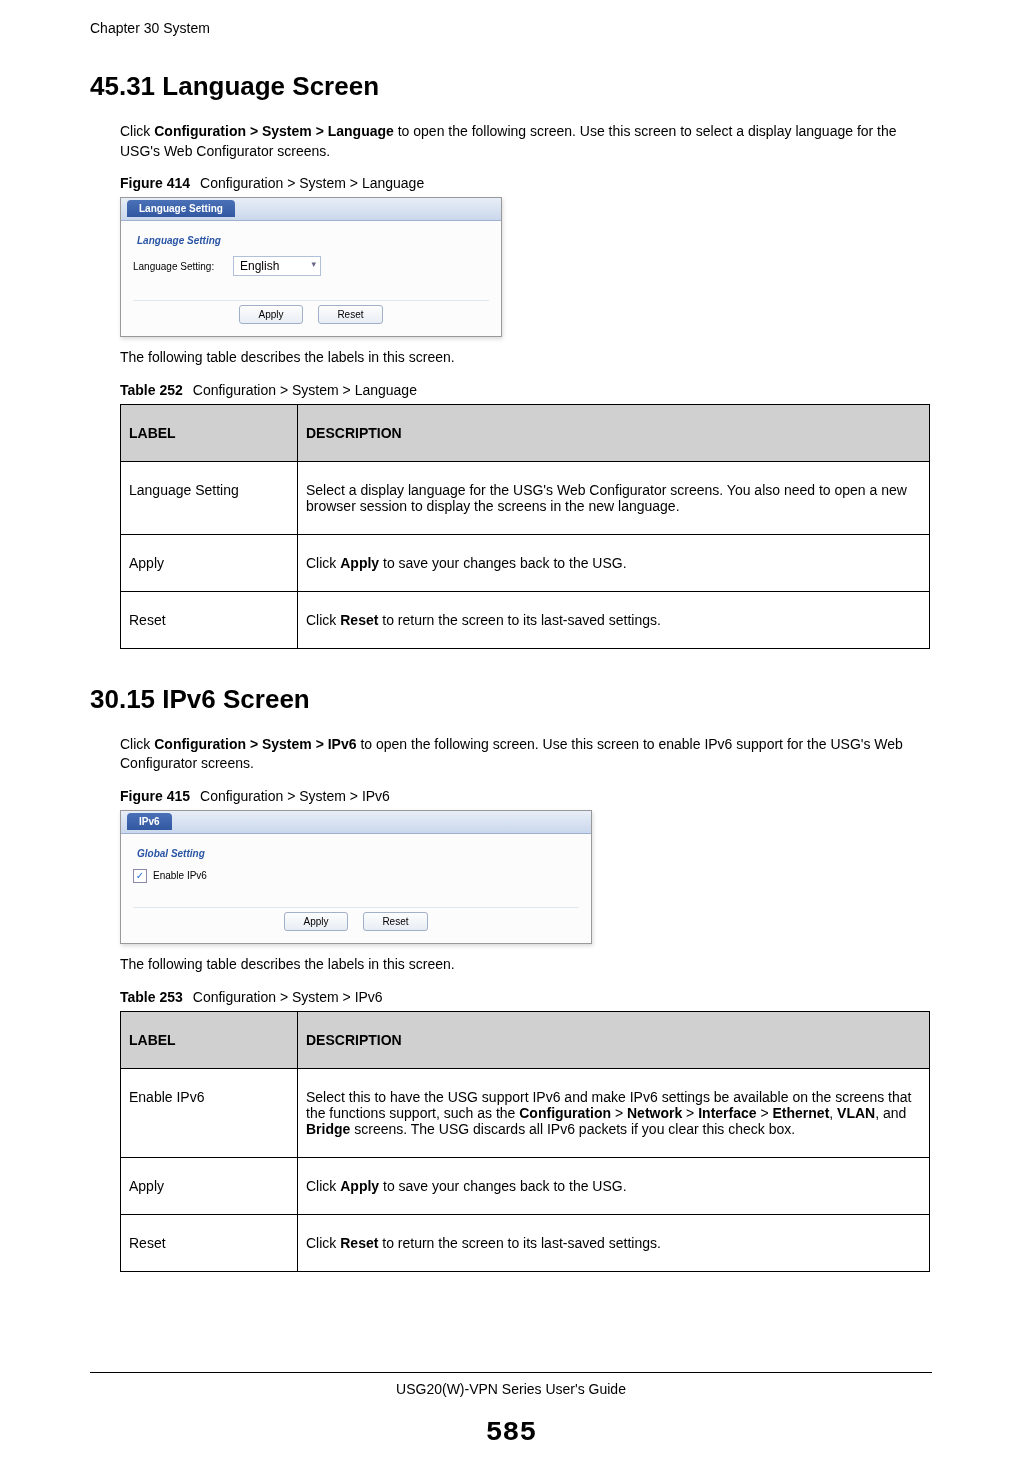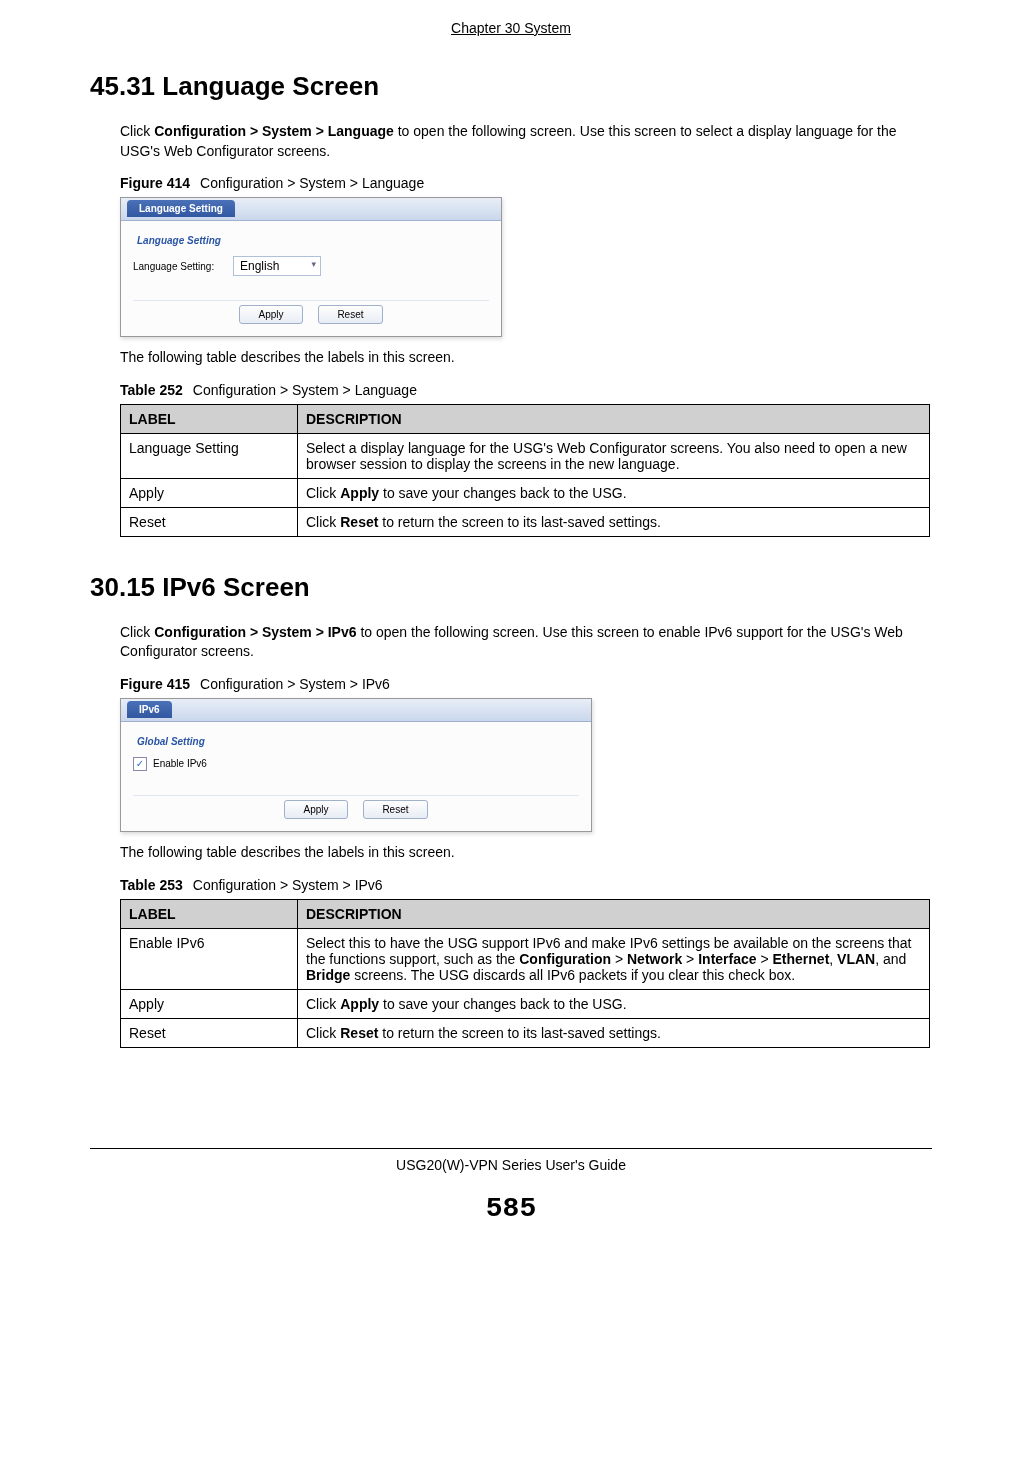--- a/index.html
+++ b/index.html
@@ -8,24 +8,23 @@
       color: #000;
       margin: 0;
       padding: 0;
       width: 1022px;
       background: #fff;
     }
     .page {
       padding: 20px 90px 40px 90px;
     }
     .chapter-header {
-      text-align: center;
+      text-align: left;
       font-size: 14px;
       margin-bottom: 20px;
-      text-decoration: underline;
     }
     h1.section-heading {
       font-family: Verdana, Geneva, sans-serif;
       font-size: 26px;
       font-weight: bold;
       margin: 35px 0 20px 0;
     }
     .body-text {
       margin: 11px 0 10px 30px;
       line-height: 1.4;
@@ -132,21 +131,21 @@
       width: 470px;
     }
     table.desc-table {
       margin-left: 30px;
       border-collapse: collapse;
       width: 810px;
       font-size: 14px;
     }
     table.desc-table th, table.desc-table td {
       border: 1px solid #000;
-      padding: 6px 8px;
+      padding: 20px 8px;
       text-align: left;
       vertical-align: top;
     }
     table.desc-table th {
       background: #d0d0d0;
       font-weight: bold;
     }
     table.desc-table td.label-col {
       width: 160px;
     }

